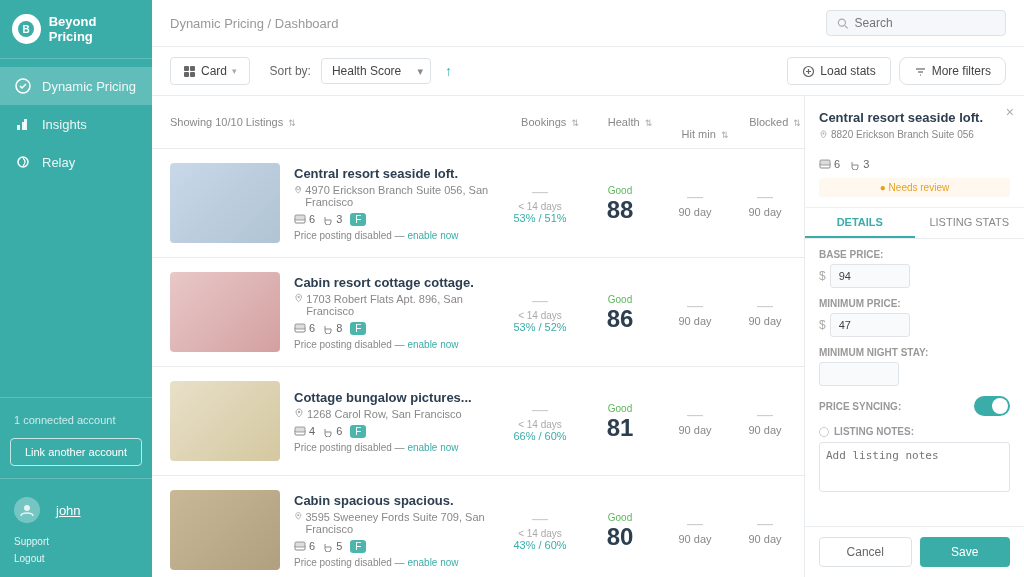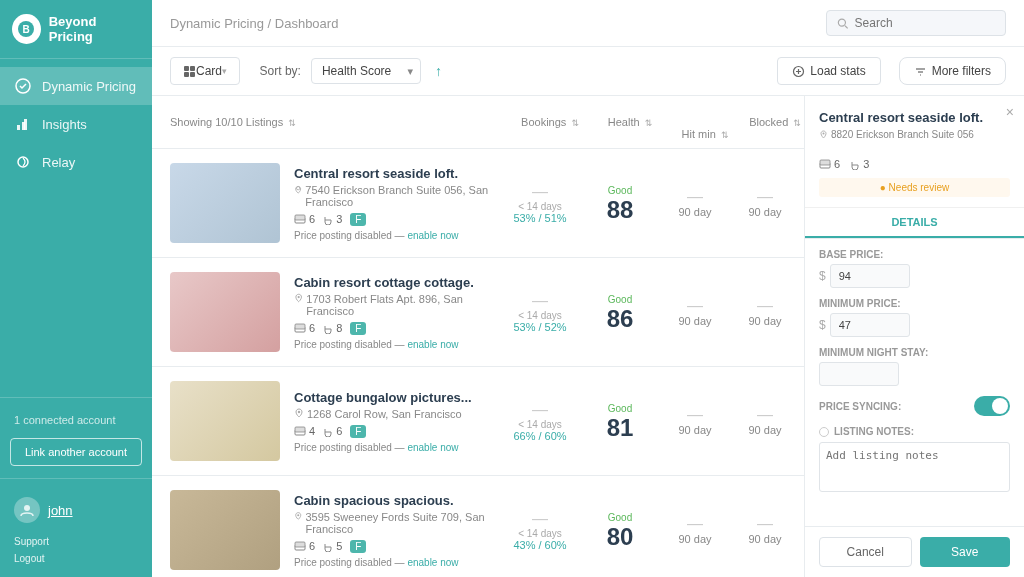--- a/index.html
+++ b/index.html
@@ -10,42 +10,42 @@
     .sidebar-logo { display: flex; align-items: center; gap: 8px; padding: 14px 12px; border-bottom: 1px solid rgba(255,255,255,0.2); }
     .sidebar-logo-text { font-size: 13px; font-weight: 600; }
     .sidebar-nav { flex: 1; padding: 8px 0; }
     .sidebar-item { display: flex; align-items: center; gap: 10px; padding: 10px 14px; cursor: pointer; font-size: 13px; color: rgba(255,255,255,0.9); }
     .sidebar-item.active { background: rgba(255,255,255,0.2); }
     .sidebar-icon { width: 18px; height: 18px; display: flex; align-items: center; justify-content: center; flex-shrink: 0; }
     .sidebar-divider { border-top: 1px solid rgba(255,255,255,0.2); margin: 8px 0; }
     .sidebar-connected { padding: 8px 14px; font-size: 11px; color: rgba(255,255,255,0.75); }
     .sidebar-link-btn { margin: 4px 10px; padding: 7px 8px; background: transparent; border: 1px solid rgba(255,255,255,0.7); border-radius: 4px; color: white; font-size: 11px; cursor: pointer; text-align: center; width: calc(100% - 20px); }
     .sidebar-footer { padding: 10px 14px; }
-    .sidebar-user { display: flex; align-items: center; gap: 8px; margin-bottom: 10px; text-decoration: underline; }
+    .sidebar-user { display: flex; align-items: center; gap: 16px; margin-bottom: 10px; text-decoration: underline; }
     .sidebar-avatar { width: 26px; height: 26px; border-radius: 50%; background: rgba(255,255,255,0.3); display: flex; align-items: center; justify-content: center; font-size: 12px; }
     .sidebar-username { font-size: 13px; }
     .sidebar-footer-link { font-size: 10px; color: rgba(255,255,255,0.85); padding: 3px 0; cursor: pointer; display: block; }
 
     
     .main { flex: 1; display: flex; flex-direction: column; overflow: hidden; }
     .topbar { background: white; padding: 10px 18px; display: flex; align-items: center; justify-content: space-between; border-bottom: 1px solid #e8ecef; }
     .breadcrumb { font-size: 13px; color: #3aada8; }
     .breadcrumb span { color: #999; }
     .search-box { display: flex; align-items: center; background: #f5f7fa; border: 1px solid #dde2e7; border-radius: 4px; padding: 5px 10px; gap: 6px; width: 180px; }
     .search-input { border: none; background: transparent; outline: none; font-size: 12px; color: #666; width: 100%; }
 
     
     .toolbar { background: white; padding: 10px 18px; display: flex; align-items: center; gap: 10px; border-bottom: 1px solid #e8ecef; }
-    .card-btn { display: flex; align-items: center; padding: 6px 12px; border: 1px solid #dde2e7; border-radius: 4px; background: white; cursor: pointer; font-size: 12px; color: #444; }
+    .card-btn { display: flex; align-items: center; gap: 5px; padding: 6px 12px; border: 1px solid #dde2e7; border-radius: 4px; background: white; cursor: pointer; font-size: 12px; color: #444; }
     .sort-label { font-size: 12px; color: #666; margin-left: 10px; }
     .sort-select { border: 1px solid #dde2e7; border-radius: 4px; padding: 5px 28px 5px 10px; font-size: 12px; color: #444; background: white; cursor: pointer; appearance: none; }
     .sort-wrap { position: relative; display: inline-flex; align-items: center; }
     .sort-wrap::after { content: '▾'; position: absolute; right: 8px; color: #888; font-size: 11px; pointer-events: none; }
     .sort-icon { color: #3aada8; font-size: 14px; margin-left: 4px; }
-    .toolbar-right { margin-left: auto; display: flex; gap: 18px; }
+    .toolbar-right { margin-left: auto; display: flex; gap: 8px; }
     .load-stats-btn { display: flex; align-items: center; gap: 5px; padding: 6px 14px; border: 1px solid #dde2e7; border-radius: 4px; background: white; cursor: pointer; font-size: 12px; color: #444; }
     .more-filters-btn { display: flex; align-items: center; gap: 5px; padding: 6px 14px; border: 1px solid #dde2e7; border-radius: 8px; background: white; cursor: pointer; font-size: 12px; color: #444; }
 
     
     .content-area { display: flex; flex: 1; overflow: hidden; }
     .listings-panel { flex: 1; overflow-y: auto; }
 
     
     .listings-header { display: flex; align-items: center; padding: 8px 18px; background: white; border-bottom: 1px solid #e8ecef; font-size: 11px; color: #888; gap: 0; }
     .lh-showing { flex: 0 0 340px; }
@@ -258,21 +258,21 @@
 
       <div class="listing-card">
         <div class="listing-img img-room1"></div>
         <div class="listing-info">
           <div class="listing-title">Central resort seaside loft.</div>
           <div class="listing-addr">
             <svg width="10" height="10" viewBox="0 0 10 10" fill="none">
                 <circle cx="5" cy="4" r="2" stroke="#aaa" stroke-width="1"></circle>
                 <path d="M5 2C3.3 2 2 3.3 2 5c0 2.5 3 5 3 5s3-2.5 3-5c0-1.7-1.3-3-3-3z" stroke="#aaa" stroke-width="1" fill="none"></path>
               </svg>
-            <span>7540 Erickson Branch Suite 056, San Francisco</span>
+            <span>4970 Erickson Branch Suite 056, San Francisco</span>
           </div>
           <div class="listing-meta">
             <div class="listing-meta-item">
               <svg width="12" height="10" viewBox="0 0 12 10" fill="none">
                   <rect x="1" y="4" width="10" height="5" rx="1" stroke="#888" stroke-width="1"></rect>
                   <rect x="1" y="1" width="10" height="5" rx="1" fill="#ddd" stroke="#888" stroke-width="0.8"></rect>
                 </svg>
               <span>6</span>
             </div>
             <div class="listing-meta-item">
@@ -509,20 +509,21 @@
           </div>
         </div>
         <div class="detail-needs-review">
           <span style="color:#e8a020;">● </span>
           <span>Needs review</span>
         </div>
       </div>
 
       <div class="detail-tabs">
         <div class="detail-tab active">DETAILS</div>
+        <div class="detail-tab">LISTING STATS</div>
       </div>
 
 
       <div style="padding:10px 14px;">
         <div class="detail-field">
           <div class="detail-field-label">BASE PRICE:</div>
           <div class="detail-field-value">
             <span class="dollar-prefix">$</span>
             <input class="detail-input" type="text" value="94" style="width: 80px;">
           </div>

